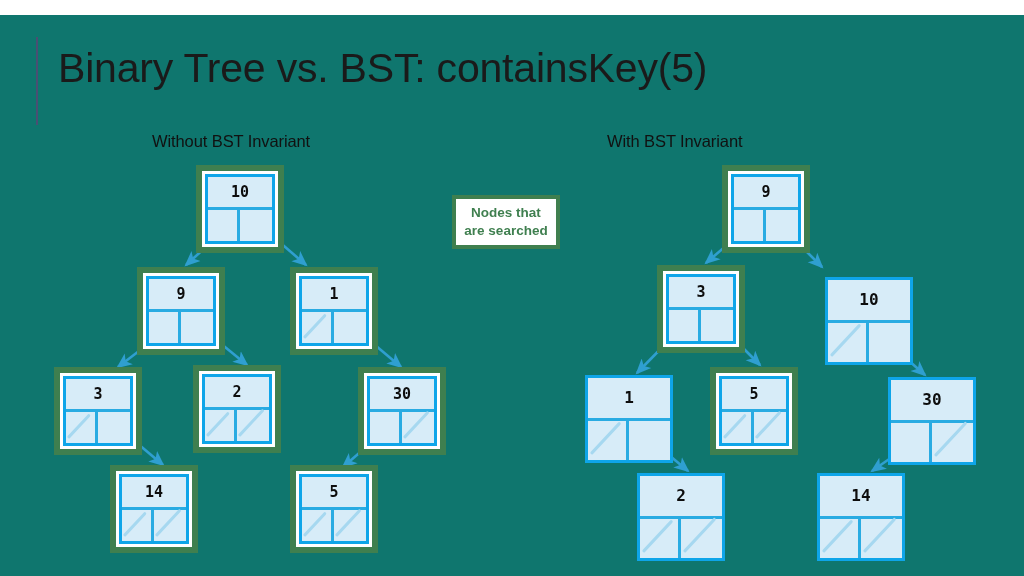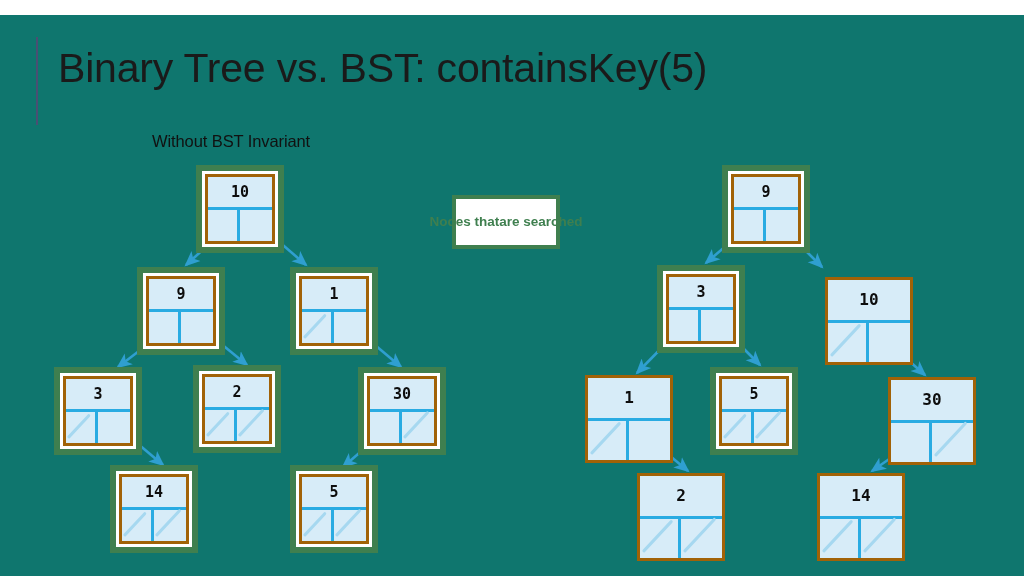--- a/index.html
+++ b/index.html
@@ -60,21 +60,21 @@
   #legend-box {
     position: absolute;
     left: 452px;
     top: 180px;
     width: 108px;
     height: 54px;
     border: 4px solid #3f7f4f;
     background: #ffffff;
     box-sizing: border-box;
     display: flex;
-    flex-direction: row;
+    flex-direction: column;
     align-items: center;
     justify-content: center;
   }
   .legend-line {
     font-size: 13.5px;
     font-weight: bold;
     color: #3f7f4f;
     line-height: 1.35;
     white-space: nowrap;
   }
@@ -98,21 +98,21 @@
   .node.plain .highlight-ring {
     border-color: transparent;
     background: transparent;
   }
   .node .node-inner {
     position: absolute;
     left: 9px; top: 9px;
     width: 70px;
     height: 70px;
     box-sizing: border-box;
-    border: 3px solid #a16207;
+    border: 3px solid #0ea5e9;
     background: #d7ecf8;
     display: flex;
     flex-direction: column;
   }
   .node.plain .node-inner {
     left: 0; top: 0;
     width: 88px;
     height: 88px;
   }
   .node-value {
@@ -179,20 +179,21 @@
 </style>
 </head>
 <body>
 
 <div id="slide">
 
   <div id="title-accent-bar"></div>
   <div id="page-title">Binary Tree vs. BST: containsKey(5)</div>
 
   <div class="col-header" id="header-left">Without BST Invariant</div>
+  <div class="col-header" id="header-right">With BST Invariant</div>
 
   <div id="legend-box">
     <div class="legend-line">Nodes that</div>
     <div class="legend-line">are searched</div>
   </div>
 
   <svg id="edges" viewBox="0 0 1024 576" xmlns="http://www.w3.org/2000/svg">
     <defs>
       <marker id="arrowhead" markerWidth="7" markerHeight="7" refX="5.2" refY="3" orient="auto" markerUnits="strokeWidth">
         <path d="M0,0.4 L6,3 L0,5.6 L1.5,3 Z" fill="#2f9fd0"></path>

